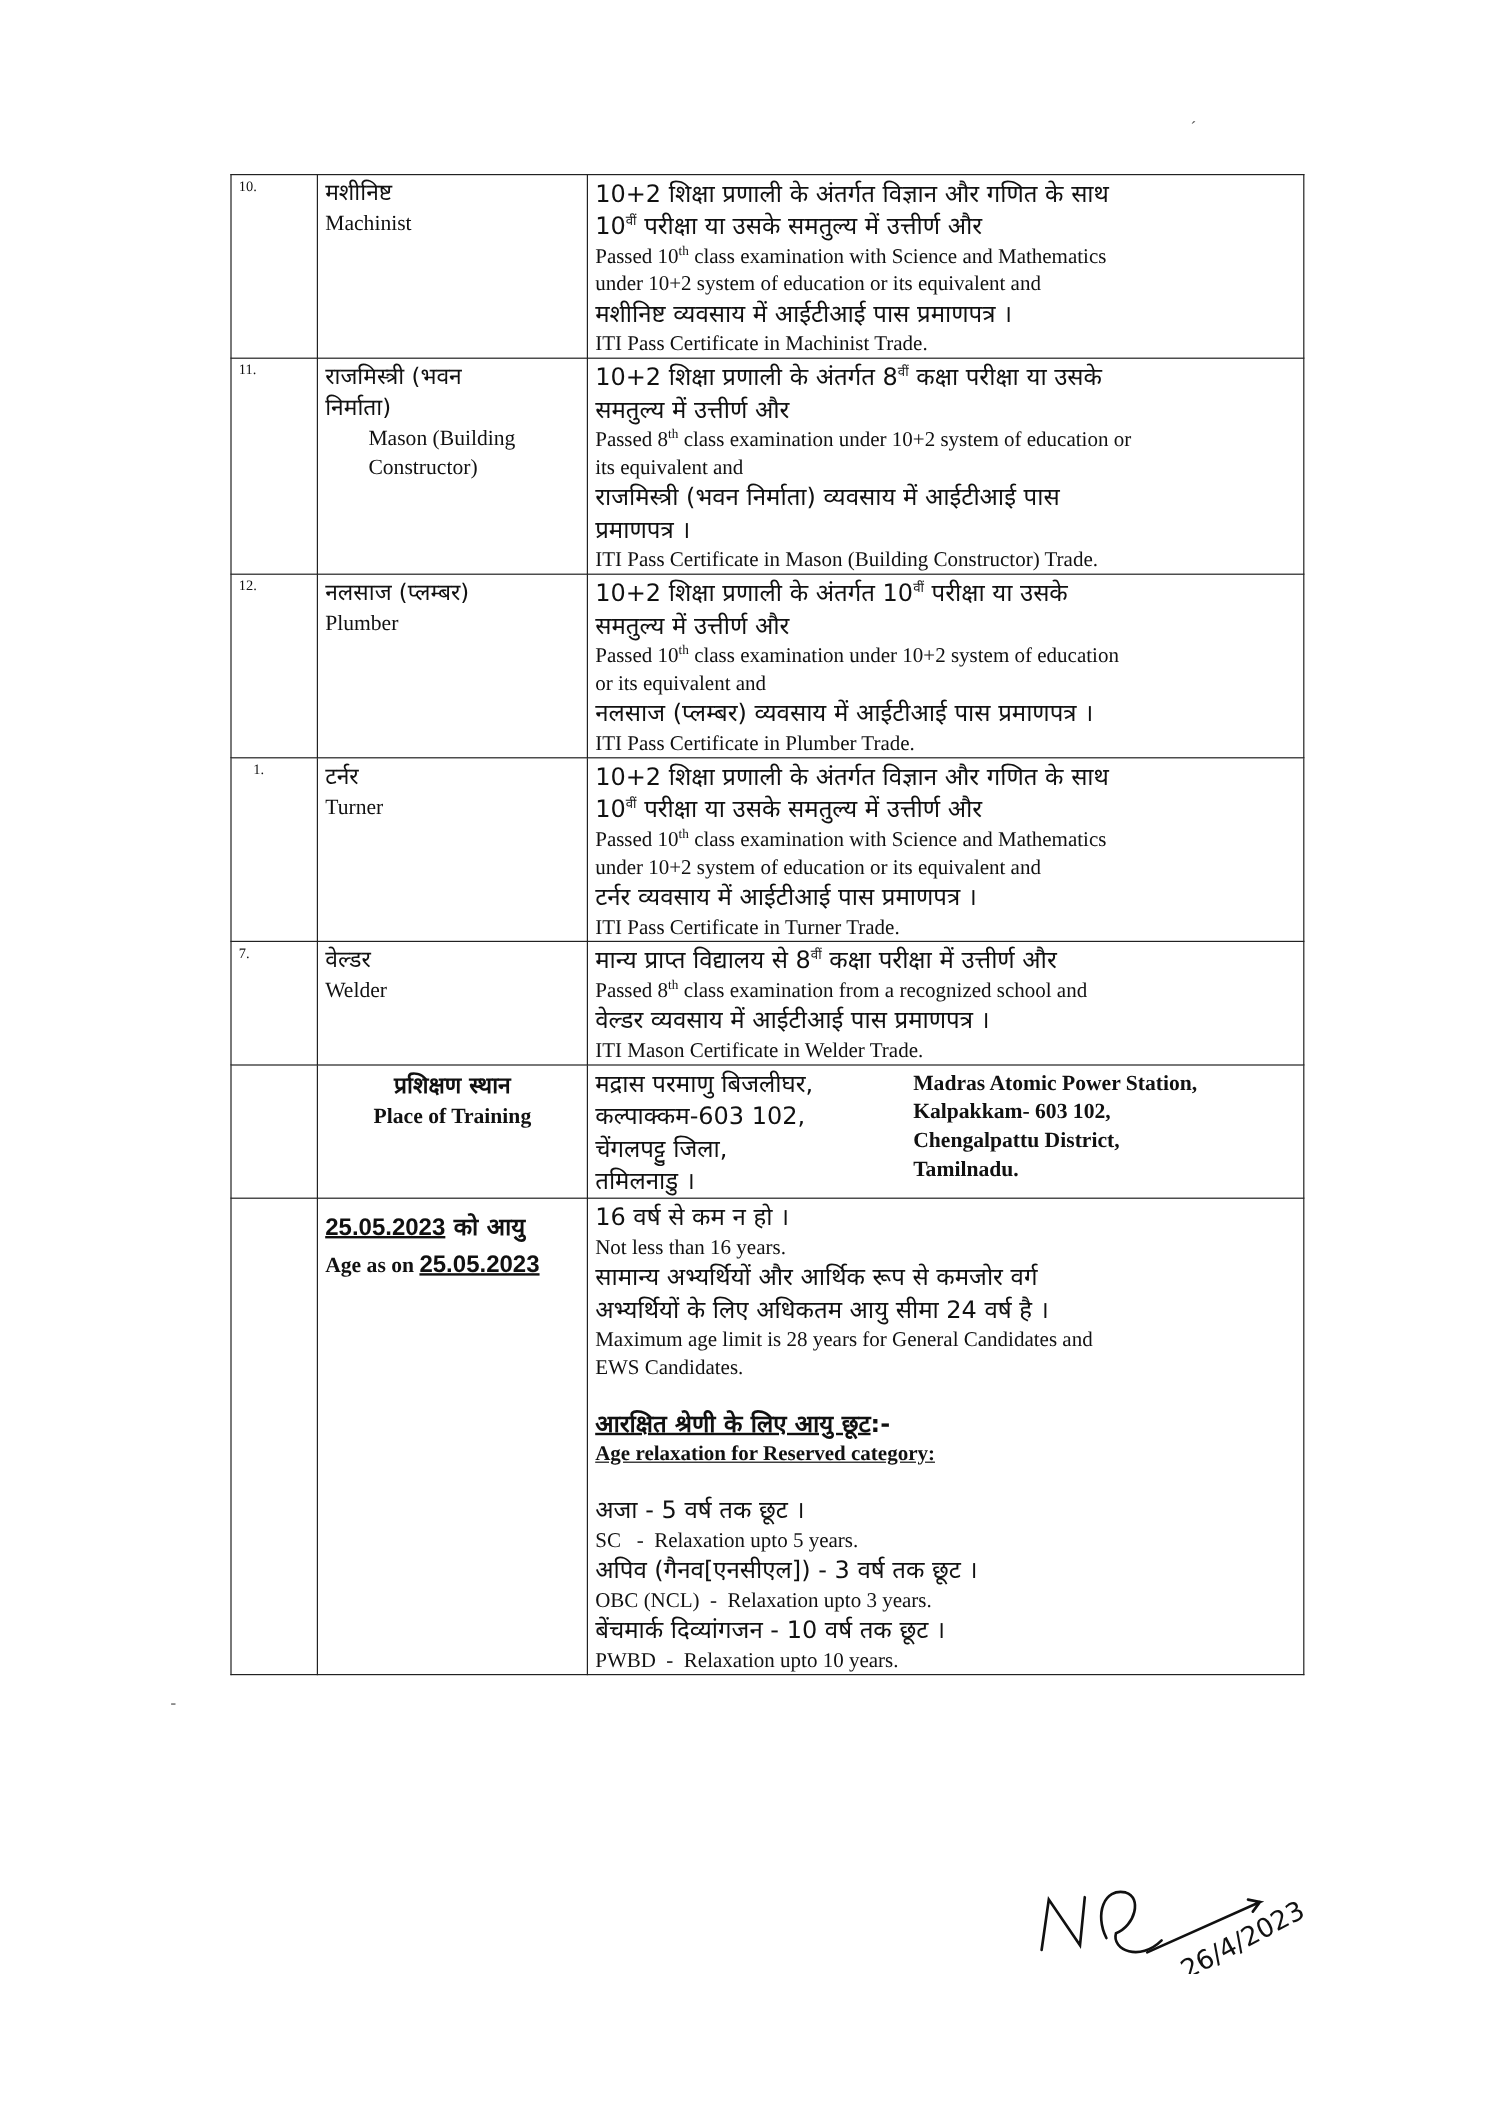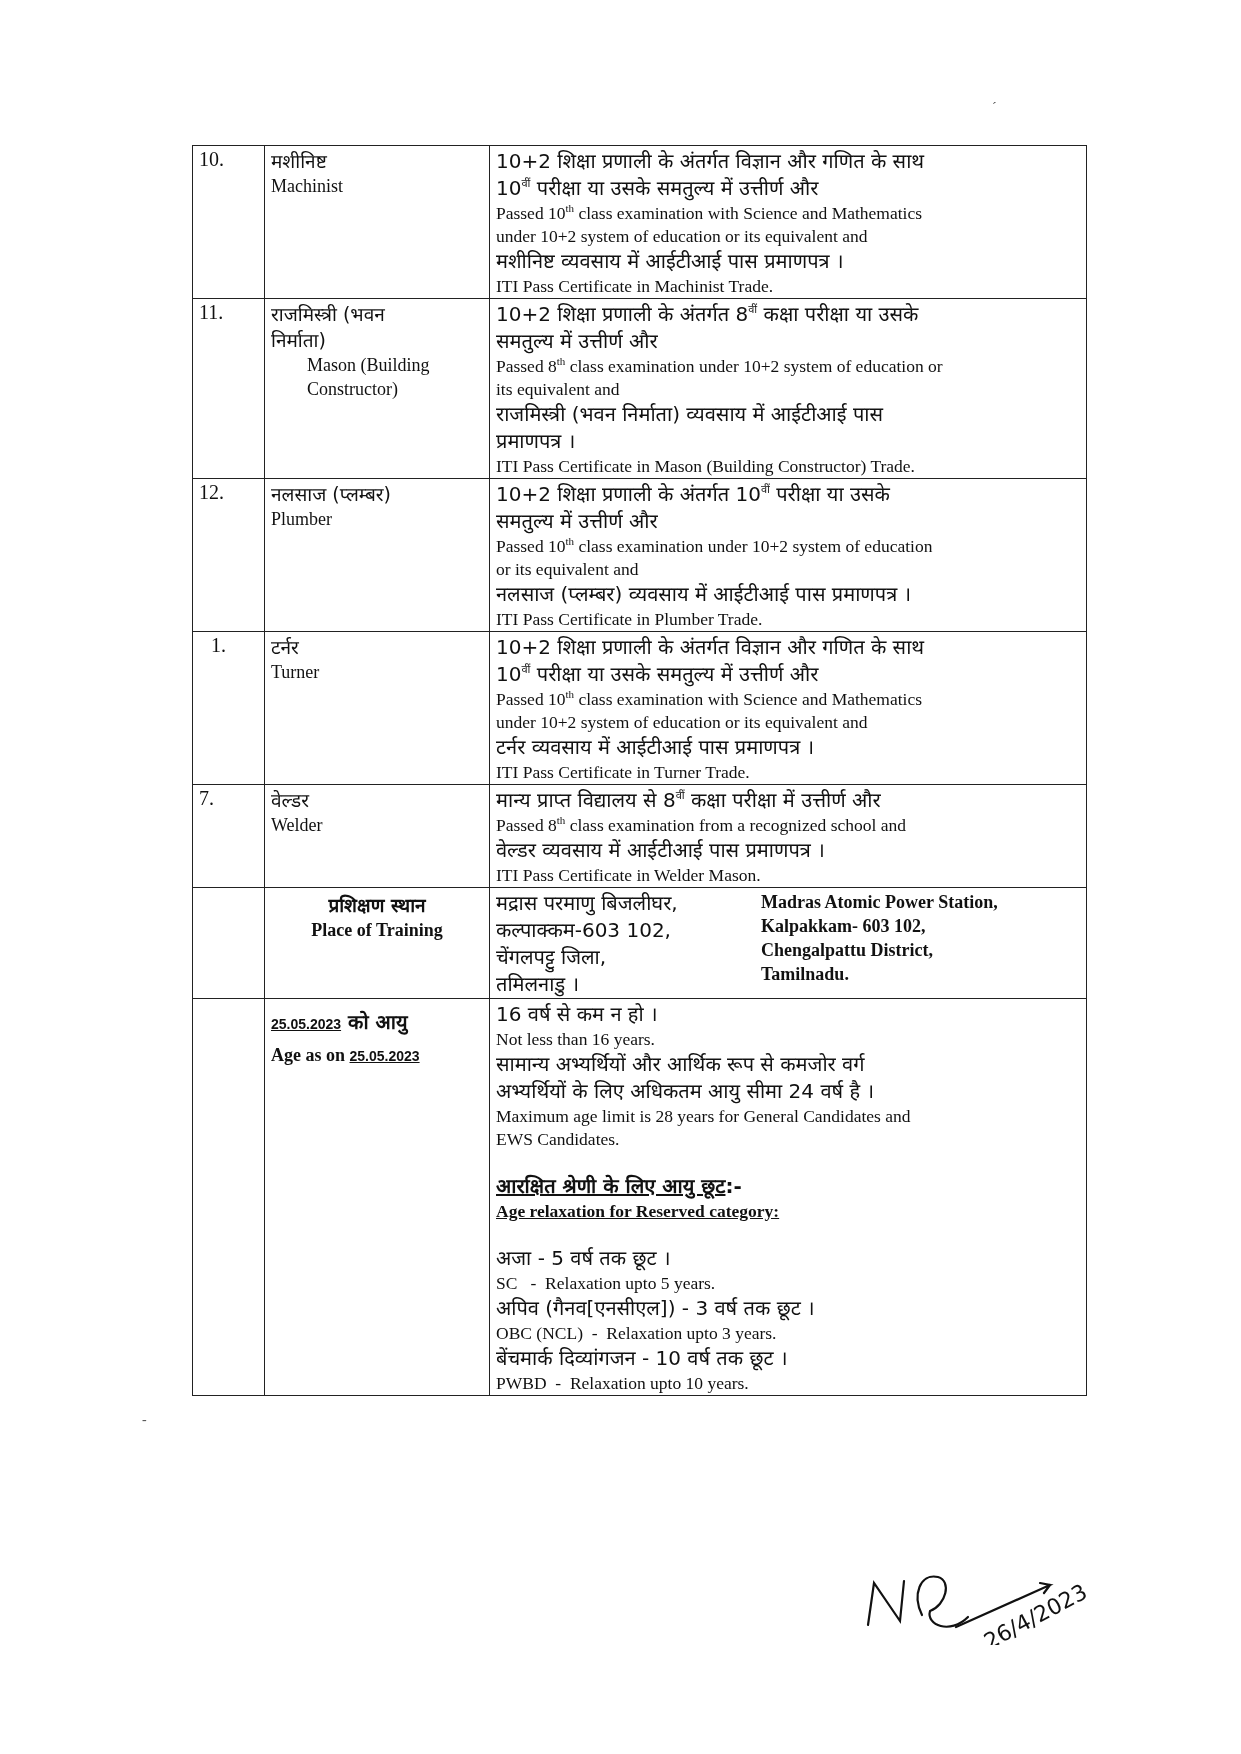--- a/index.html
+++ b/index.html
@@ -4,35 +4,35 @@
 <style>
   html, body { margin:0; padding:0; background:#ffffff; }
   body { width:1241px; height:1754px; position:relative; overflow:hidden;
          font-family:"Liberation Serif", "DejaVu Serif", serif; color:#111; }
   .page-table { position:absolute; left:192px; top:145px; width:895px;
                 border-collapse:collapse; table-layout:fixed; }
   .page-table td { border:1.5px solid #222; vertical-align:top; padding:2px 6px 0 6px; }
   .col-num { width:72px; }
   .col-trade { width:225px; }
   .col-qual { width:auto; }
-  .sn { font-size:20px; padding-top:4px;font-family:Liberation Serif, serif; }
+  .sn { font-size:12px; padding-top:4px;font-family:Liberation Serif, serif; }
   .sn.indent { padding-left:18px; }
   .hi { font-family:"DejaVu Sans", sans-serif; font-size:20px; line-height:27px; }
   .hi-trade { font-family:"DejaVu Sans", sans-serif; font-size:19px; line-height:26px; }
   .en { font-size:17.5px; line-height:23px; }
   .en-trade { font-size:18px; line-height:24px; }
   .bold { font-weight:bold; }
   .ul { text-decoration:underline; }
   sup { font-size:11px; line-height:0; }
   .place-grid { display:flex; }
   .place-left { width:265px; }
   .place-right { flex:1;font-weight:bold; }
   .age-label-hi { font-family:"DejaVu Sans", sans-serif; font-weight:bold; font-size:20px; line-height:30px; padding-top:6px; }
   .age-label-en { font-size:18px; font-weight:bold; line-height:32px; }
-  .date { font-family:"Liberation Sans", sans-serif; font-weight:bold; text-decoration:underline; font-size:14px; }
+  .date { font-family:"Liberation Sans", sans-serif; font-weight:bold; text-decoration:underline; font-size:20px; }
   .gap { height:22px; }
   .sig { position:absolute; left:860px; top:1555px; width:280px; height:90px; }
   .stray { position:absolute; font-size:14px; color:#555; }
 </style>
 </head>
 <body>
 
 <table class="page-table">
   <colgroup>
     <col class="col-num">
@@ -104,21 +104,21 @@
       <tr>
         <td class="sn">7.</td>
         <td>
           <div class="hi-trade">वेल्डर</div>
           <div class="en-trade">Welder</div>
         </td>
         <td>
           <div class="hi"><span>मान्य प्राप्त विद्यालय से 8</span><sup>वीं</sup><span> कक्षा परीक्षा में उत्तीर्ण और</span></div>
           <div class="en"><span>Passed 8</span><sup>th</sup><span> class examination from a recognized school and</span></div>
           <div class="hi">वेल्डर व्यवसाय में आईटीआई पास प्रमाणपत्र ।</div>
-          <div class="en">ITI Pass Certificate in Welder Mason.</div>
+          <div class="en">ITI Mason Certificate in Welder Trade.</div>
         </td>
       </tr>
     </tbody>
   <tbody>
     <tr>
       <td></td>
       <td style="padding-top:4px;text-align:center;">
         <div class="hi-trade bold">प्रशिक्षण स्थान</div>
         <div class="en-trade bold">Place of Training</div>
       </td>

